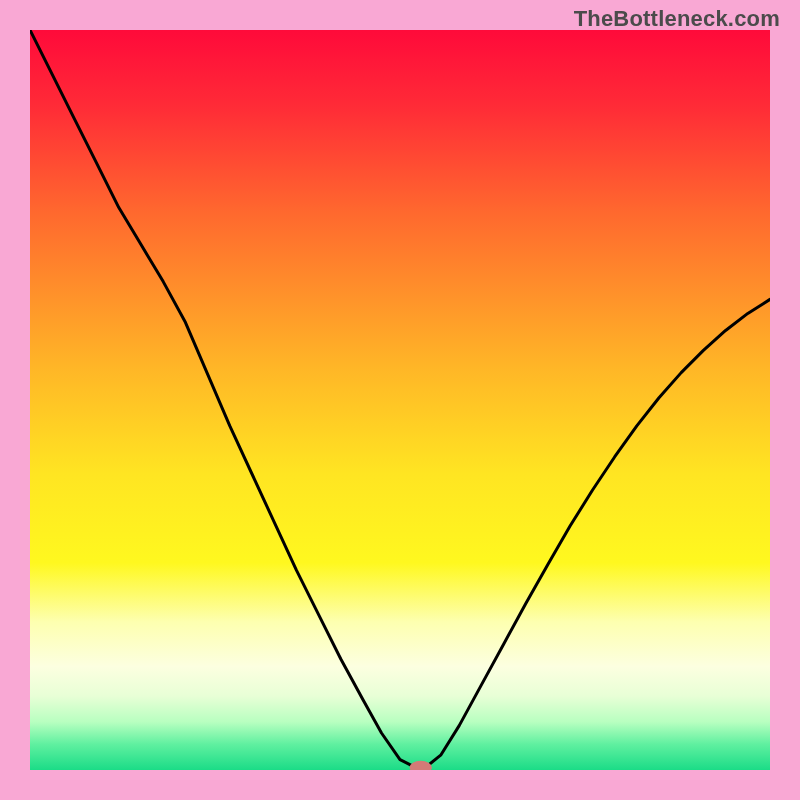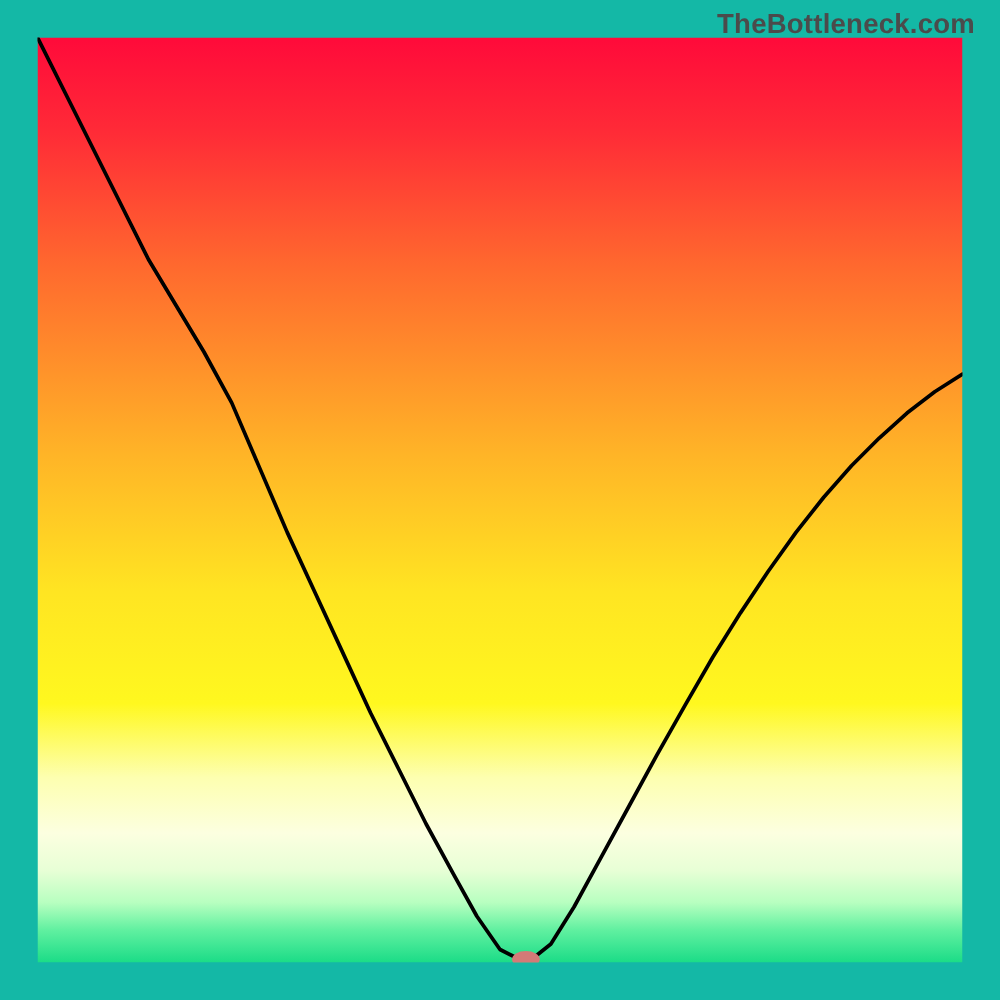--- a/index.html
+++ b/index.html
@@ -8,21 +8,21 @@
     width: 800px;
     height: 800px;
     background: #000;
     overflow: hidden;
     font-family: Arial, Helvetica, sans-serif;
   }
   .frame {
     position: relative;
     width: 800px;
     height: 800px;
-    background: #14b8a6;
+    background: #f9a8d4;
   }
   .plot {
     position: absolute;
     left: 30px;
     top: 30px;
     width: 740px;
     height: 740px;
   }
   .watermark {
     position: absolute;

